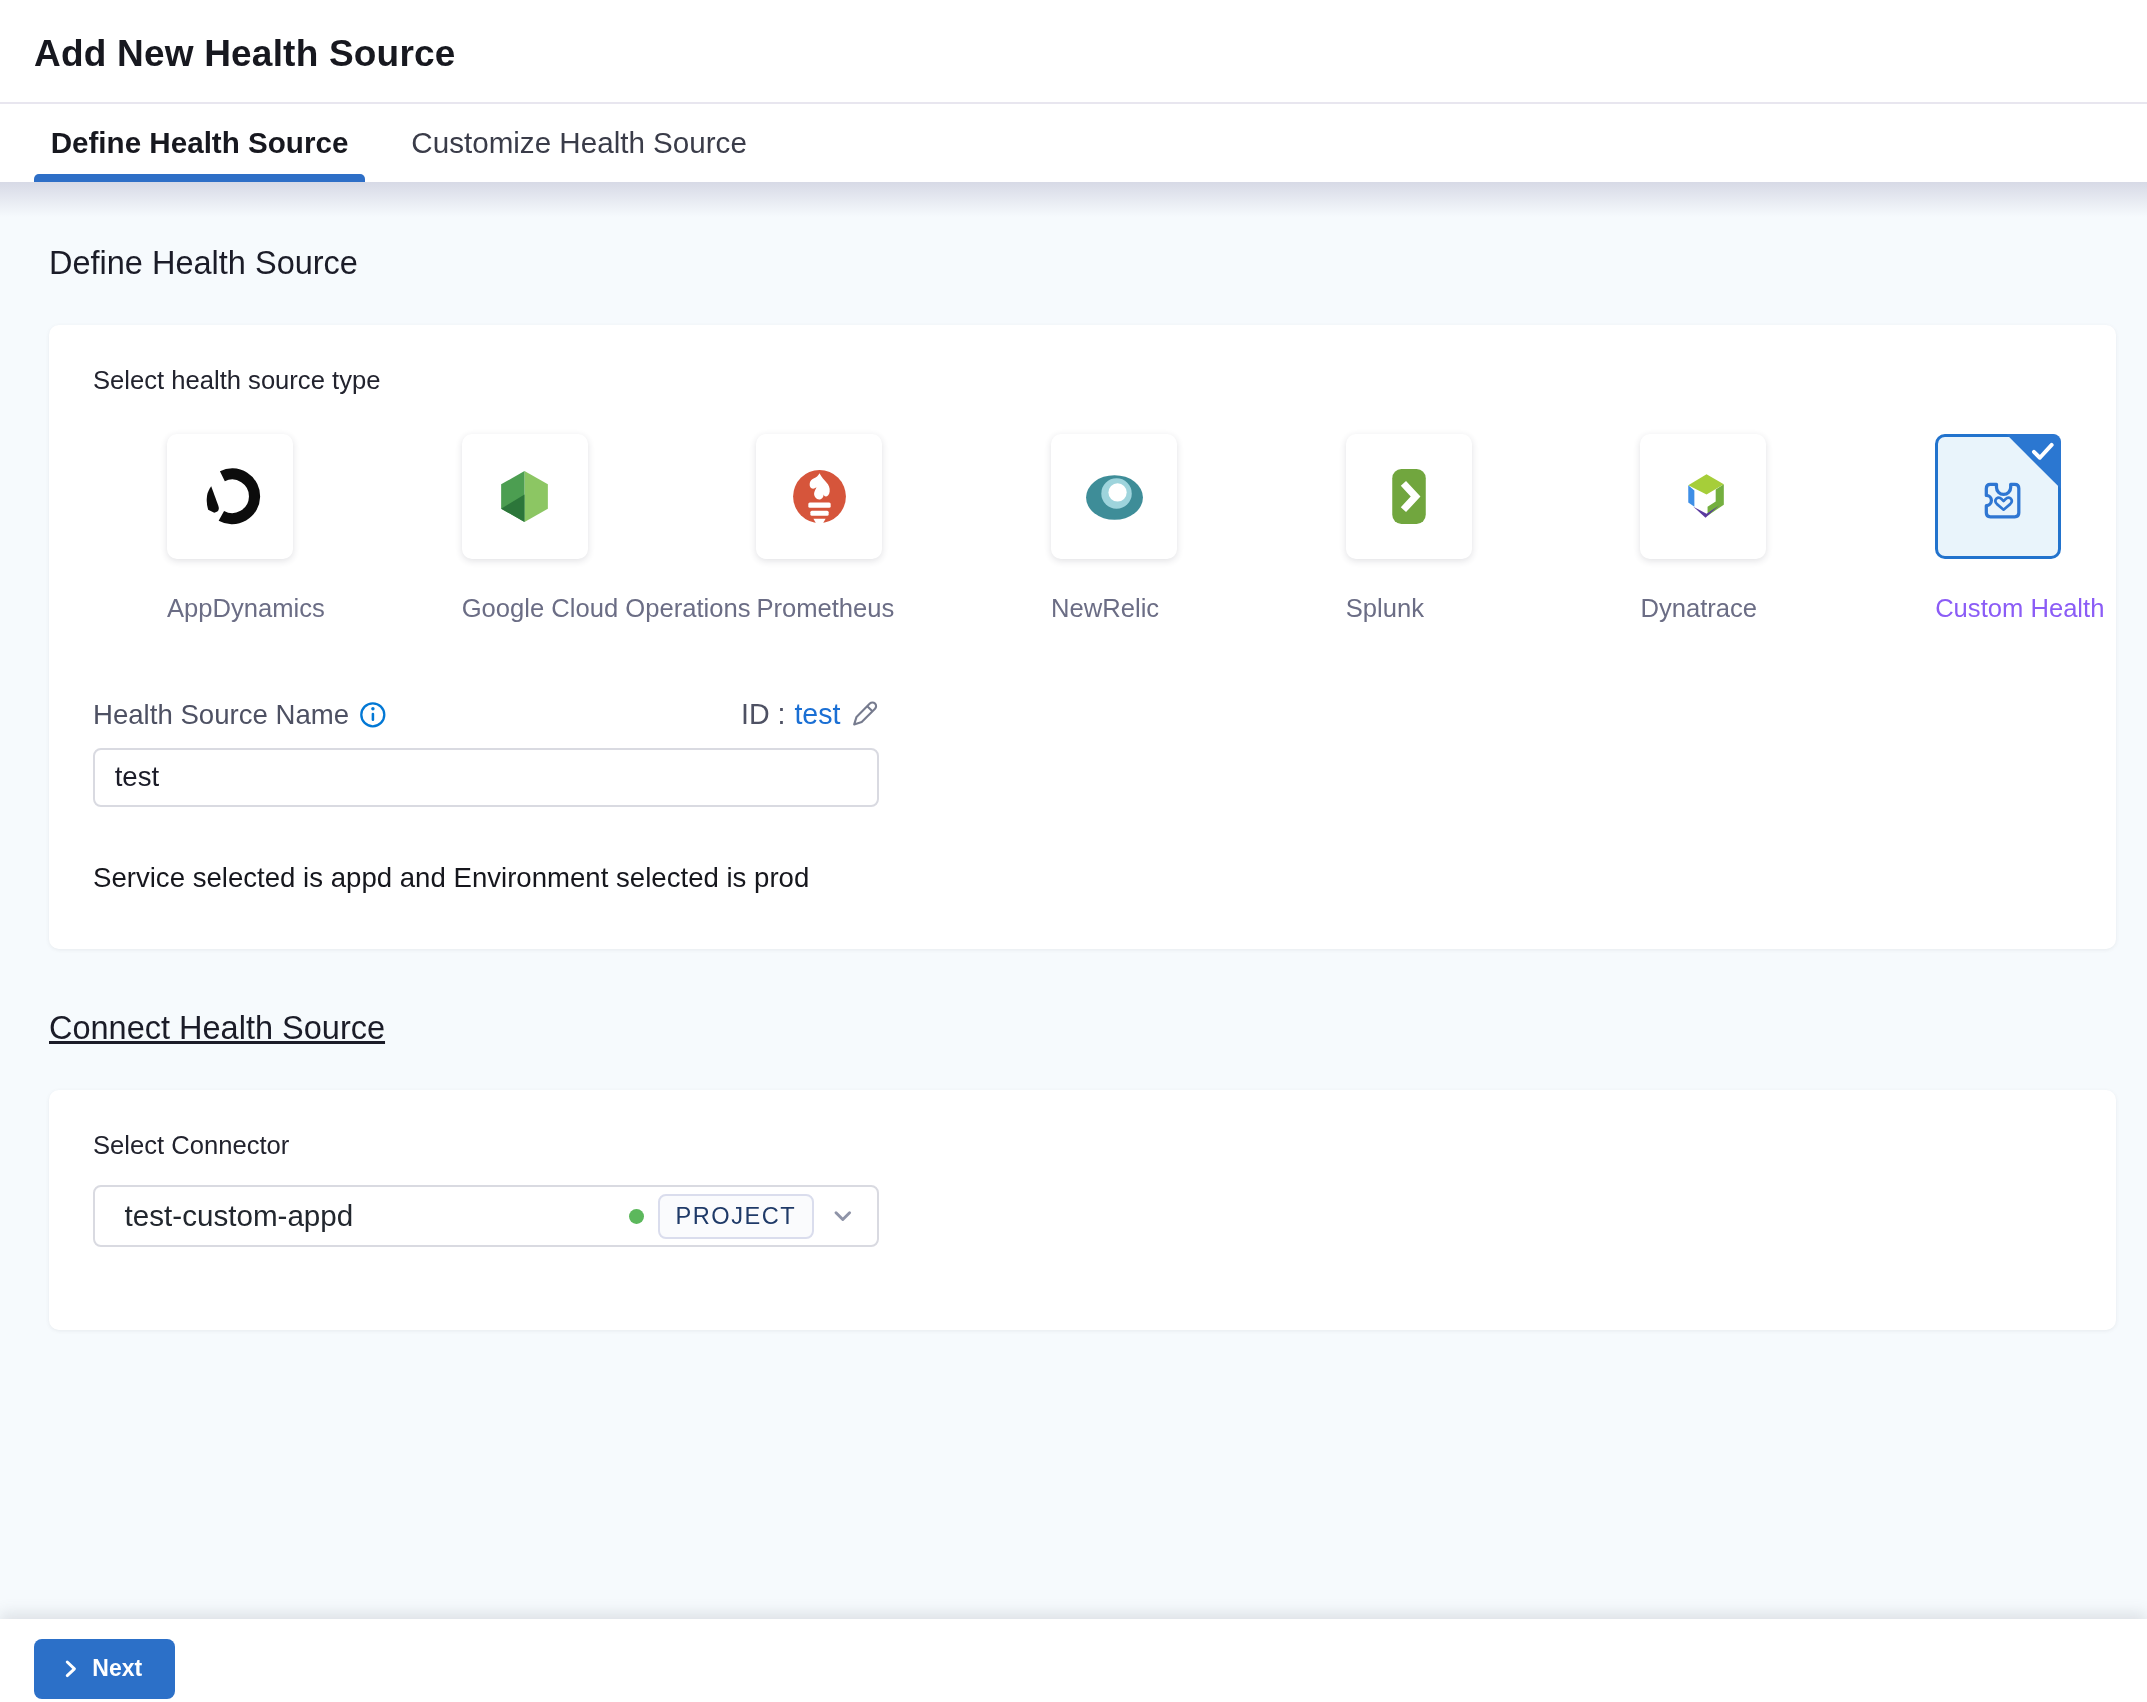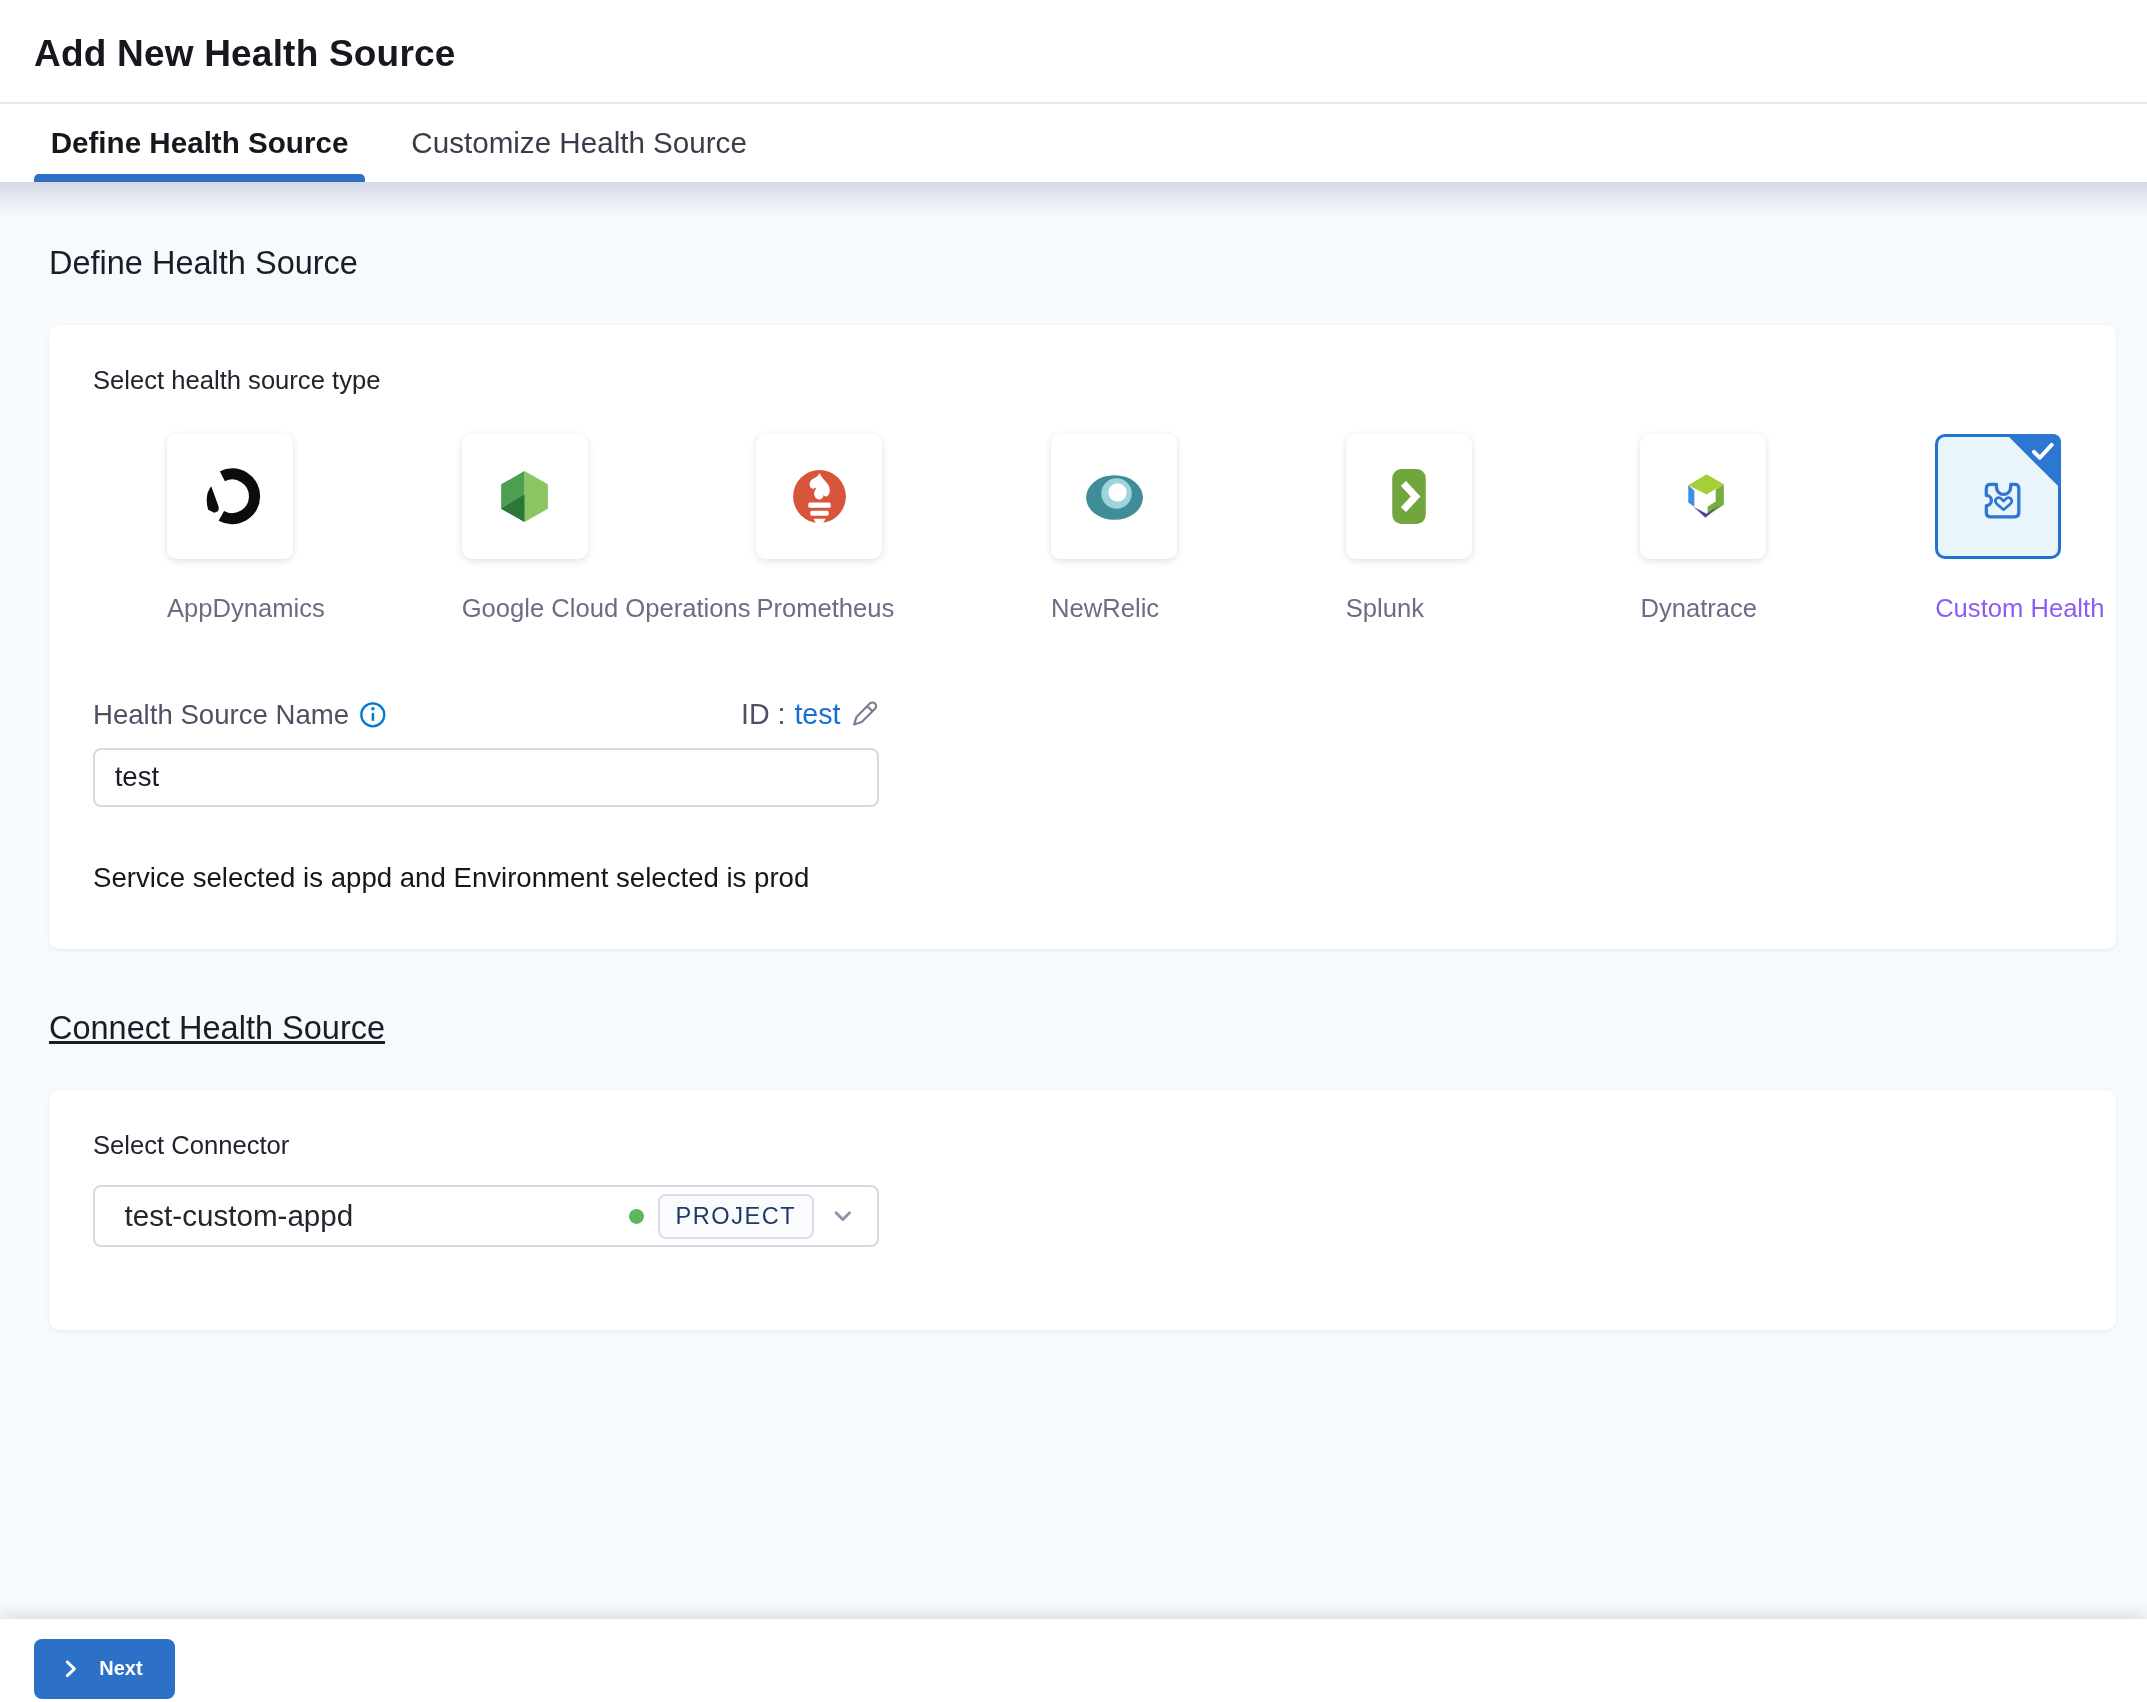--- a/index.html
+++ b/index.html
@@ -60,23 +60,23 @@
           padding:0 19.7px 0 29.6px; cursor:pointer; }
   .connector-value { font-size:29.6px; color:#22272e; }
   .connector-right { display:flex; align-items:center; gap:13.8px; }
   .status-dot { width:14.8px; height:14.8px; border-radius:50%; background:#5cb85c; }
   .scope-badge { font-size:23.6px; letter-spacing:1.5px; color:#1f3a68; background:#fafbfd;
           border:2px solid #dadded; border-radius:7.9px; padding:6.9px 15.8px; }
 
   
   footer { position:relative; height:100px; flex:none; background:#ffffff;
           box-shadow:0 -5.9px 13.8px rgba(96,97,112,.16); padding:19.7px 0 0 34px; }
-  .next-button { display:inline-flex; align-items:center; gap:18px; height:60px; min-width:141px;
+  .next-button { display:inline-flex; align-items:center; gap:11px; height:60px; min-width:141px;
           background:#2c70c8; color:#fff; border:none; border-radius:7.9px; padding:0 25.6px;
-          font-size:20px; font-weight:700; font-family:inherit; cursor:pointer; }
+          font-size:23px; font-weight:700; font-family:inherit; cursor:pointer; }
 
   svg { display:block; }
 </style>
 </head>
 <body>
 
 <div class="page">
 
   <header>
     <div class="page-title">Add New Health Source</div>

